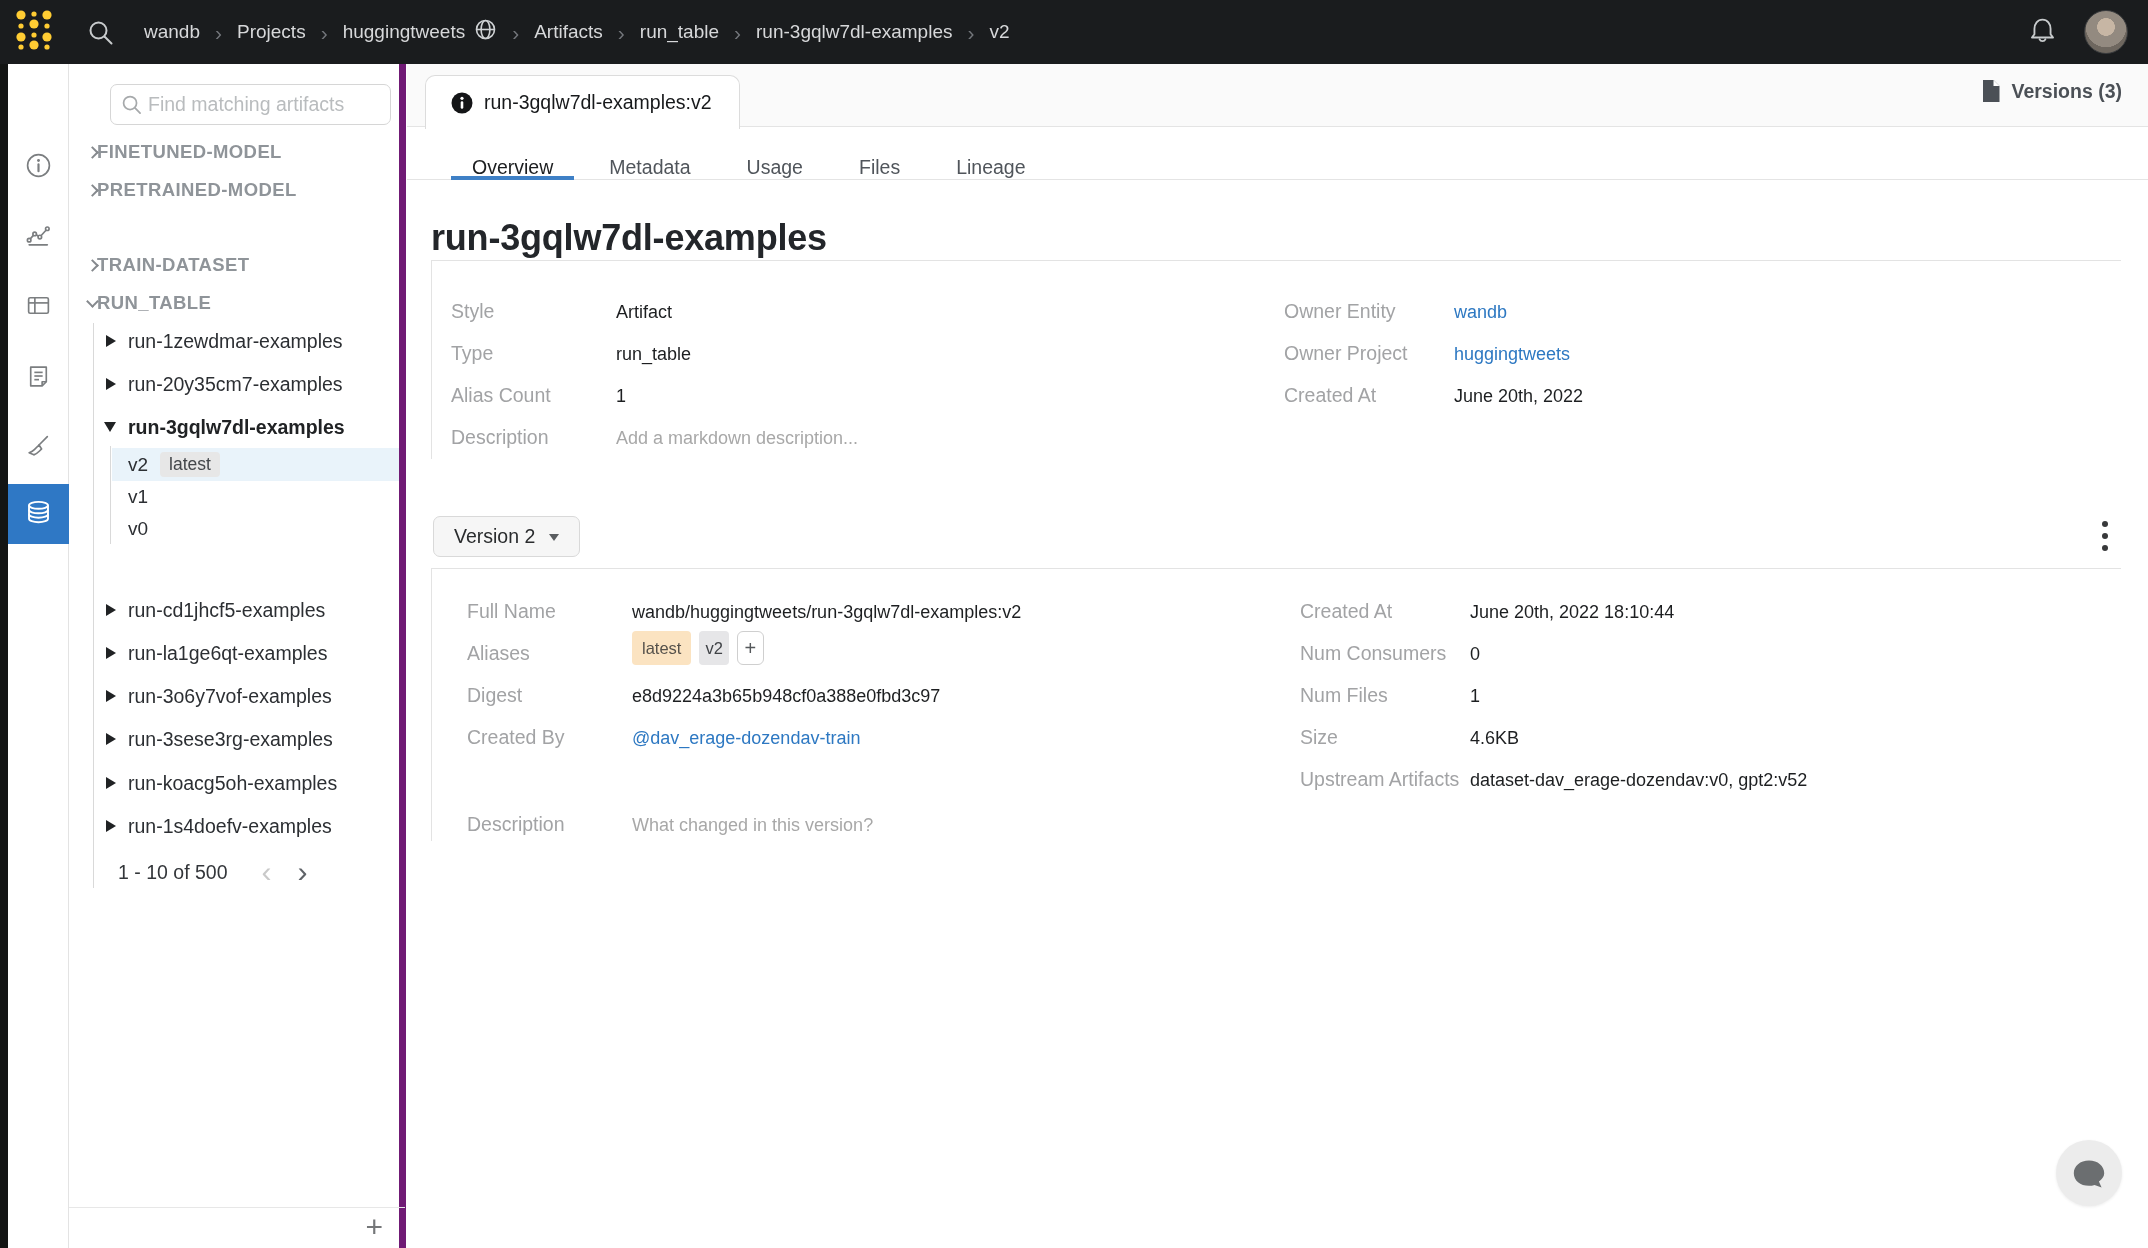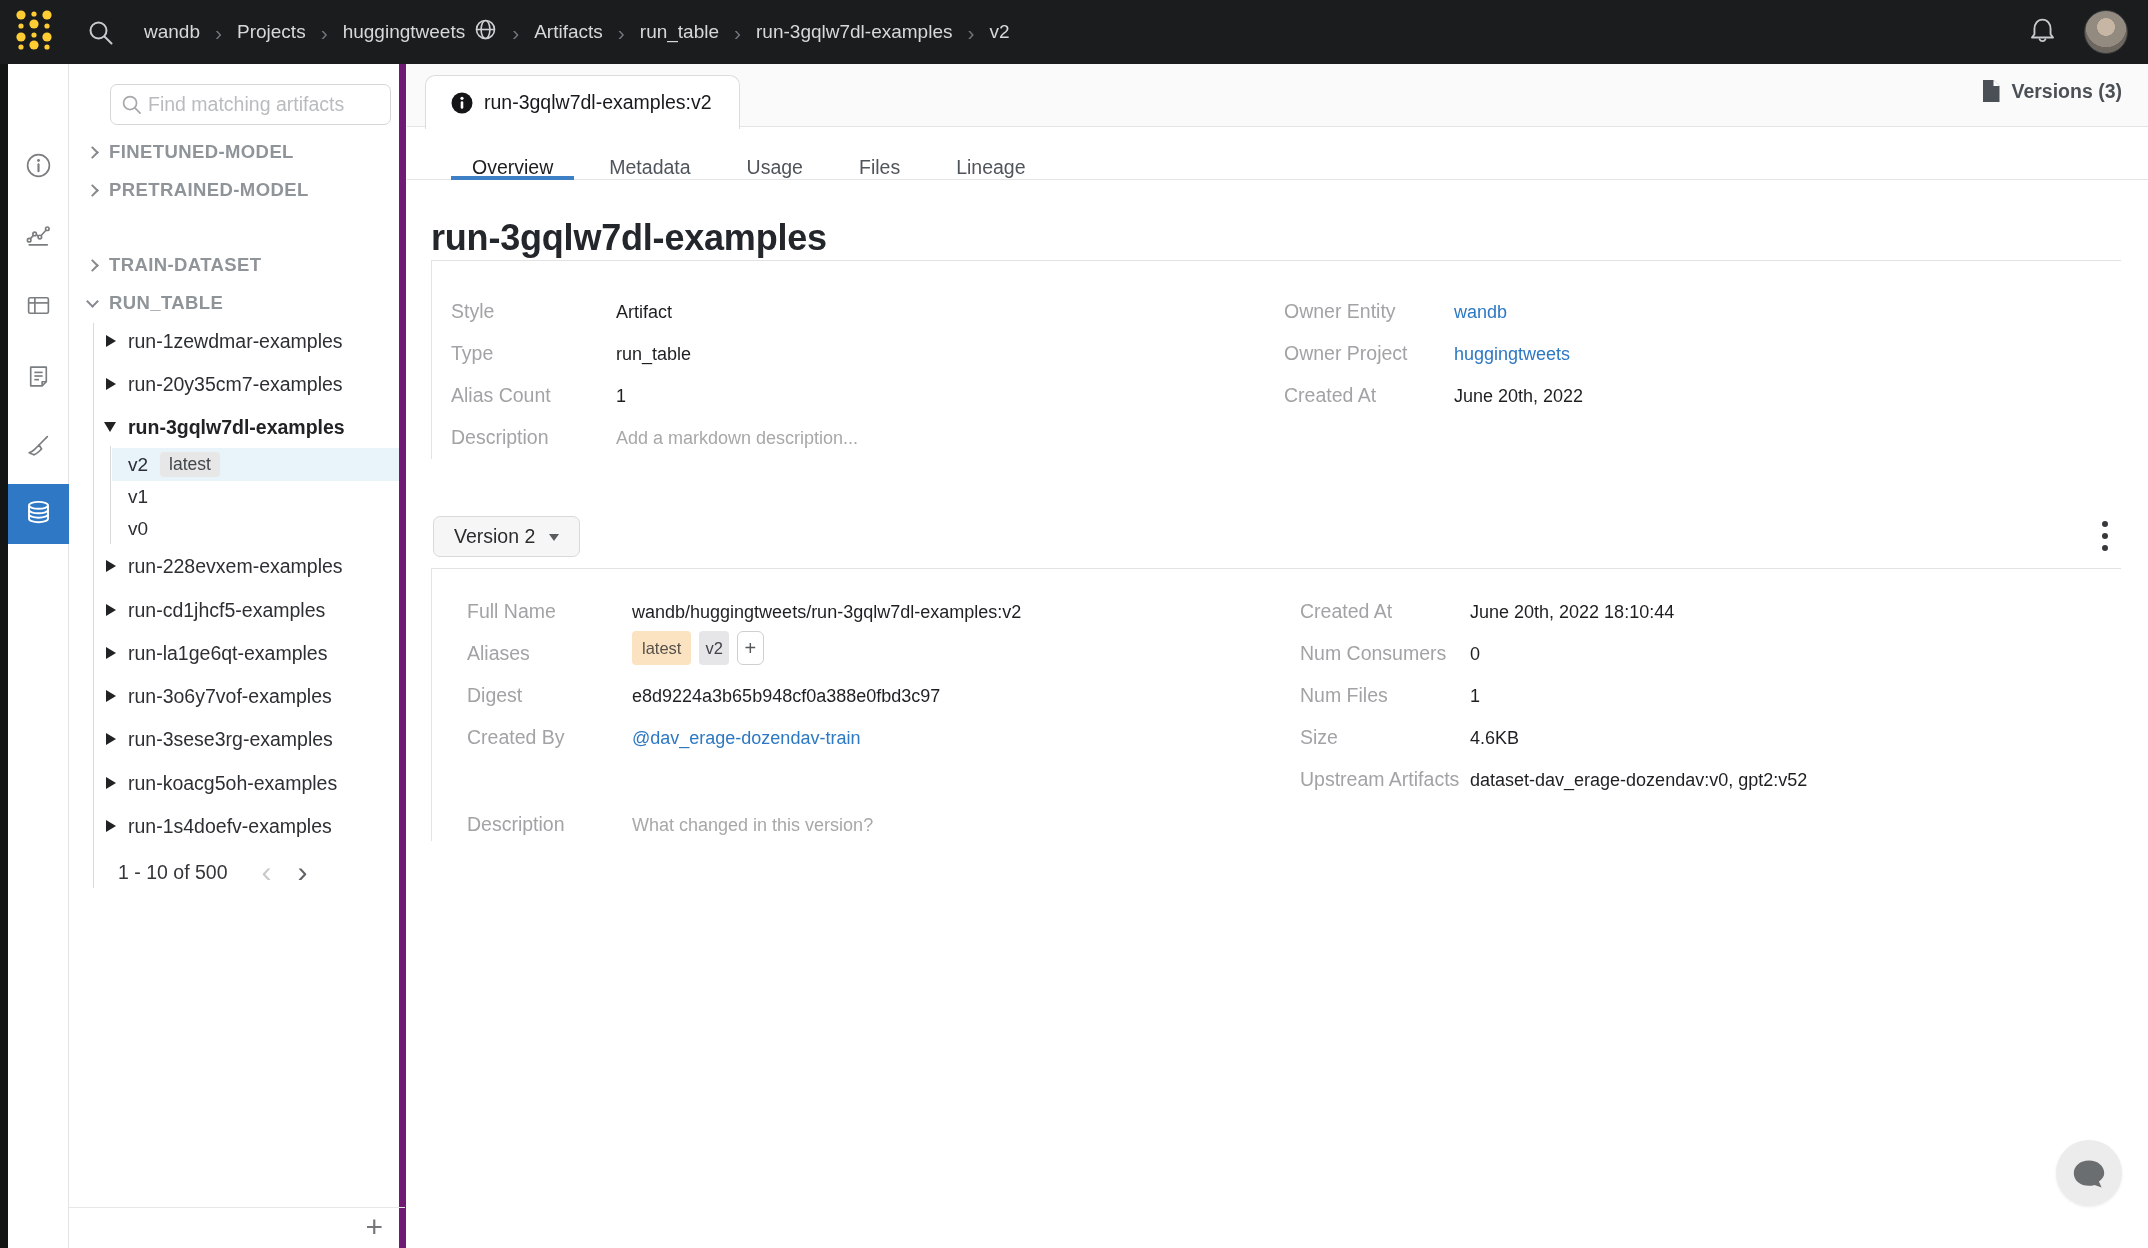--- a/index.html
+++ b/index.html
@@ -29,21 +29,21 @@
   .rail-item.selected { background:#2f78c5; color:#ffffff; }
 
   
   .sidebar { position:absolute; left:69px; top:64px; width:337px; height:1184px; background:#fff; border-right:7px solid #701a75; z-index:3; }
   .search-box { position:absolute; left:41px; top:20px; width:281px; height:41px; border:1px solid #d6d6d6; border-radius:7px; display:flex; align-items:center; padding:0 10px; background:#fff; }
   .search-box svg { flex:none; margin-right:6px; }
   .search-box input { border:none; outline:none; width:100%; font-size:19.5px; color:#3a3d40; font-family:inherit; background:transparent; }
   .search-box input::placeholder { color:#b9bcbe; }
 
   .cat-row { position:absolute; left:0; width:337px; height:34px; display:flex; align-items:center; cursor:pointer; }
-  .cat-label { margin-left:12px; font-size:18.5px; font-weight:700; letter-spacing:.4px; color:#8f9499; }
+  .cat-label { font-size:18.5px; font-weight:700; letter-spacing:.4px; color:#8f9499; }
   .chev { width:9px; height:9px; border-right:2.6px solid #85898d; border-bottom:2.6px solid #85898d; flex:none; margin-left:19px; }
   .chev.right { transform:rotate(-45deg); }
   .chev.down { transform:rotate(45deg); margin-top:-3px; }
 
   .run-row { position:absolute; left:0; width:337px; height:36px; display:flex; align-items:center; cursor:pointer; }
   .tri-right { width:0; height:0; border-left:10px solid #202224; border-top:6px solid transparent; border-bottom:6px solid transparent; margin-left:37px; flex:none; }
   .tri-down { width:0; height:0; border-top:10px solid #202224; border-left:6px solid transparent; border-right:6px solid transparent; margin-left:35px; flex:none; }
   .run-label { margin-left:12px; font-size:19.5px; color:#2c2f33; white-space:nowrap; }
   .run-label.bold { font-weight:700; color:#202224; }
 
@@ -292,24 +292,20 @@
     <span>v2</span>
     <span class="ver-tag">latest</span>
   </div>
   <div class="ver-row" style="top:417px">
     <span>v1</span>
   </div>
   <div class="ver-row" style="top:449px">
     <span>v0</span>
   </div>
 
-  <div class="run-row" style="top:484px">
-    <span class="tri-right"></span>
-    <span class="run-label">run-228evxem-examples</span>
-  </div>
   <div class="run-row" style="top:528px">
     <span class="tri-right"></span>
     <span class="run-label">run-cd1jhcf5-examples</span>
   </div>
   <div class="run-row" style="top:571px">
     <span class="tri-right"></span>
     <span class="run-label">run-la1ge6qt-examples</span>
   </div>
   <div class="run-row" style="top:614px">
     <span class="tri-right"></span>

